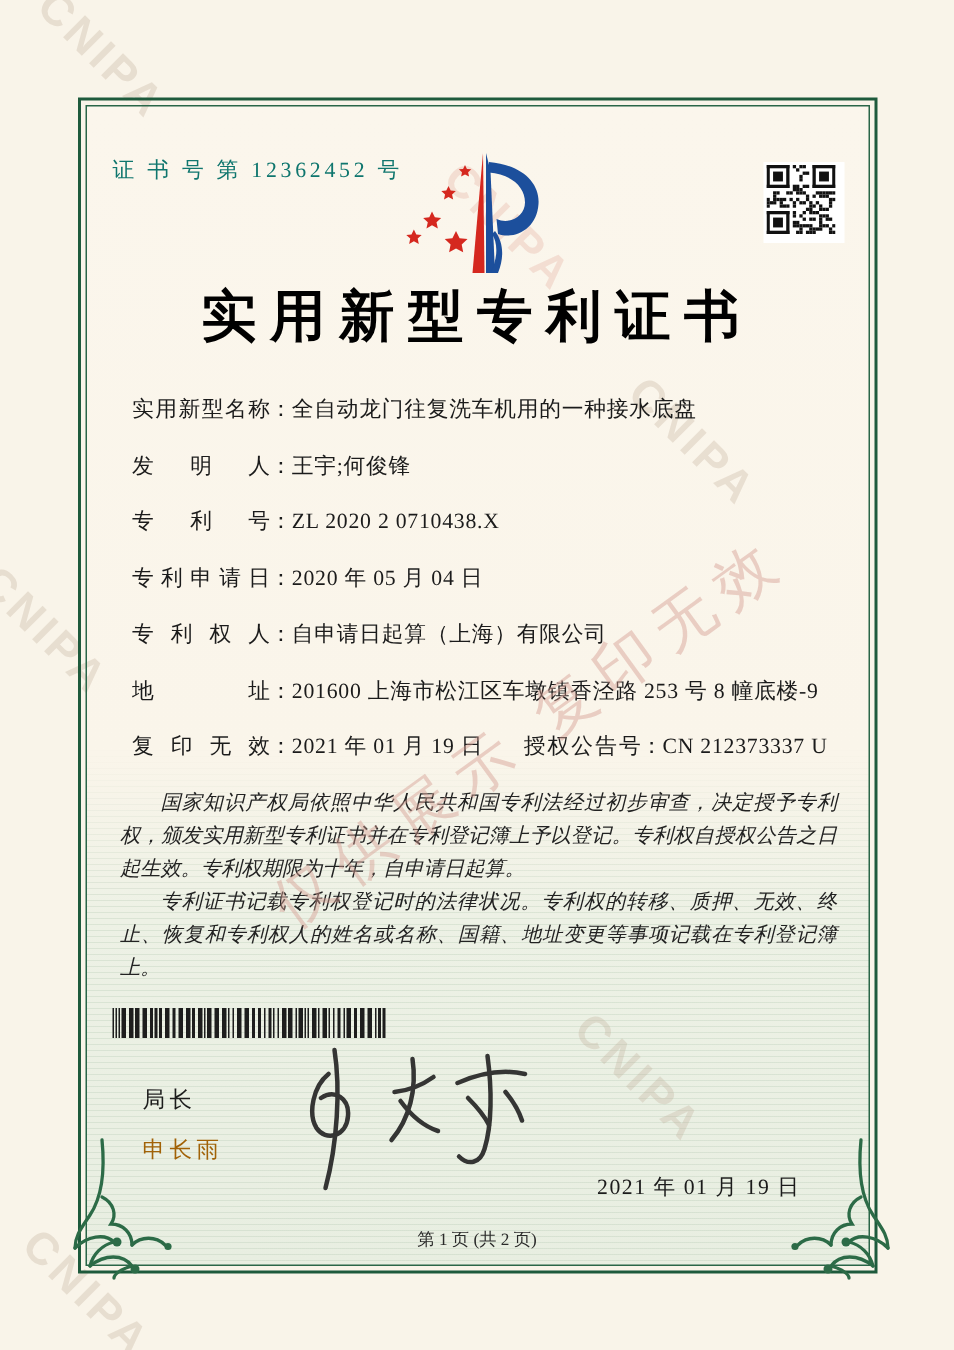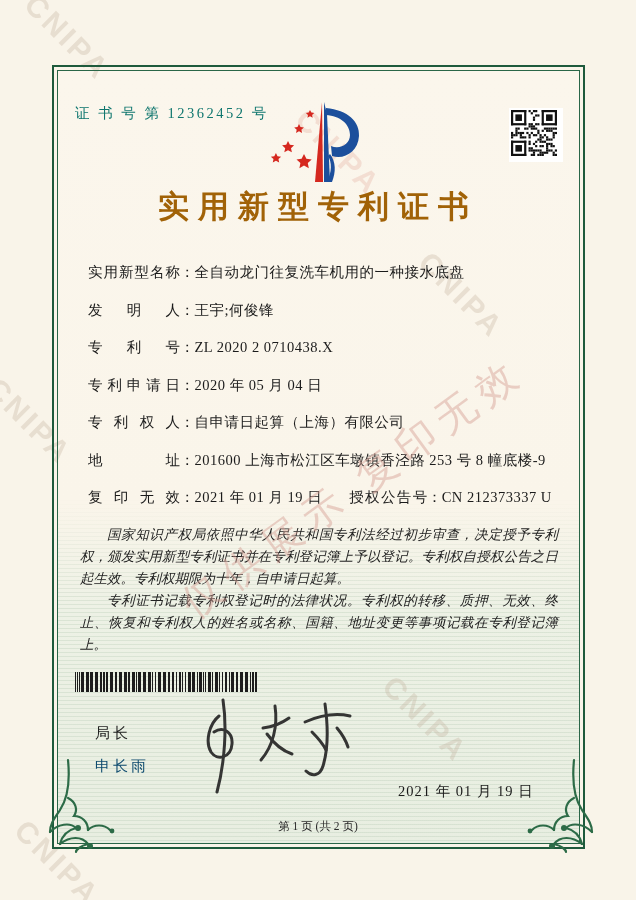--- a/index.html
+++ b/index.html
@@ -30,38 +30,38 @@
       color:rgba(213,158,146,0.45);transform:rotate(-36deg);transform-origin:40% 50%;
       z-index:3;pointer-events:none;white-space:nowrap;font-family:"Liberation Serif",serif;}
 
   .content{position:absolute;inset:0;z-index:2;}
 
   .cert-no{position:absolute;left:75px;top:104px;font-size:14.5px;letter-spacing:2.5px;color:#0f766e;}
   .logo{position:absolute;left:266px;top:96px;}
   .qr{position:absolute;left:509px;top:108px;width:50px;height:50px;background:#fff;padding:2px;}
 
   .title{position:absolute;left:0;top:186px;width:636px;text-align:center;margin:0;
-    font-size:31px;font-weight:bold;letter-spacing:9px;color:#a16207;}
+    font-size:37px;font-weight:bold;letter-spacing:9px;color:#000000;}
 
   .fields{position:absolute;left:88px;top:263px;width:472px;font-size:14.5px;color:#1b1b1b;font-weight:400;}
   .frow{height:37.5px;white-space:nowrap;}
   .flabel{display:inline-block;width:92px;text-align:justify;text-align-last:justify;}
   .fvalue{letter-spacing:0.5px;}
   .fgroup2{margin-left:27px;}
 
   .body-text{position:absolute;left:80px;top:524px;width:478px;font-size:13.5px;line-height:22px;
     color:#222;text-align:justify;}
   .body-text p{margin:0;text-indent:2em;font-style:italic;}
 
   .barcode{position:absolute;left:75px;top:672px;width:188px;height:20px;display:flex;align-items:stretch;}
   .barcode i{display:block;background:#1d1d1d;}
 
   .signer-title{position:absolute;left:95px;top:724px;font-size:15px;letter-spacing:3px;color:#1c1c1c;
     font-family:"Liberation Sans","DejaVu Sans",sans-serif;}
-  .signer-name{position:absolute;left:95px;top:757px;font-size:15px;letter-spacing:3px;color:#0c4a6e;
+  .signer-name{position:absolute;left:95px;top:757px;font-size:15px;letter-spacing:3px;color:#a16207;
     font-family:"Liberation Sans","DejaVu Sans",sans-serif;}
   .sig{position:absolute;left:185px;top:694px;}
 
   .issue-date{position:absolute;left:398px;top:782px;font-size:14.5px;letter-spacing:1px;color:#1b1b1b;}
   .pagenum{position:absolute;left:0;top:819px;width:636px;text-align:center;font-size:11.5px;color:#2a2a2a;}
   .footer-note{position:absolute;left:0;top:857px;width:636px;text-align:center;font-size:13px;
     letter-spacing:2px;color:#2a2a2a;}
 </style>
 </head>
 <body>

